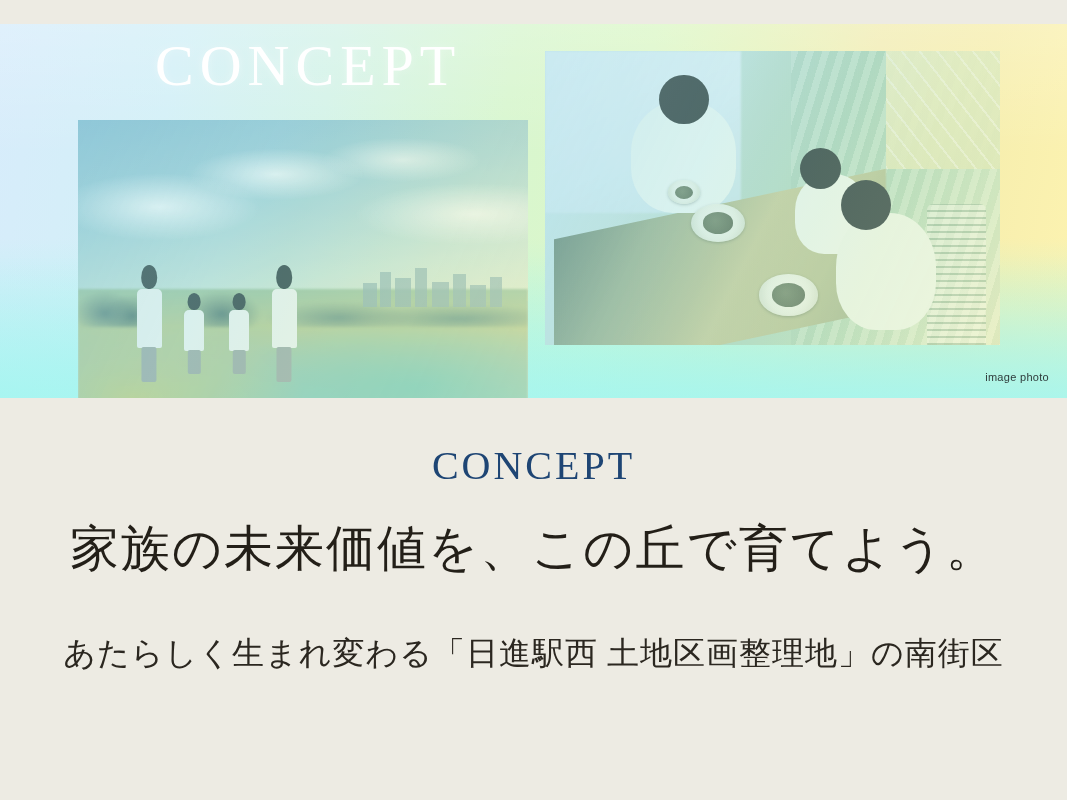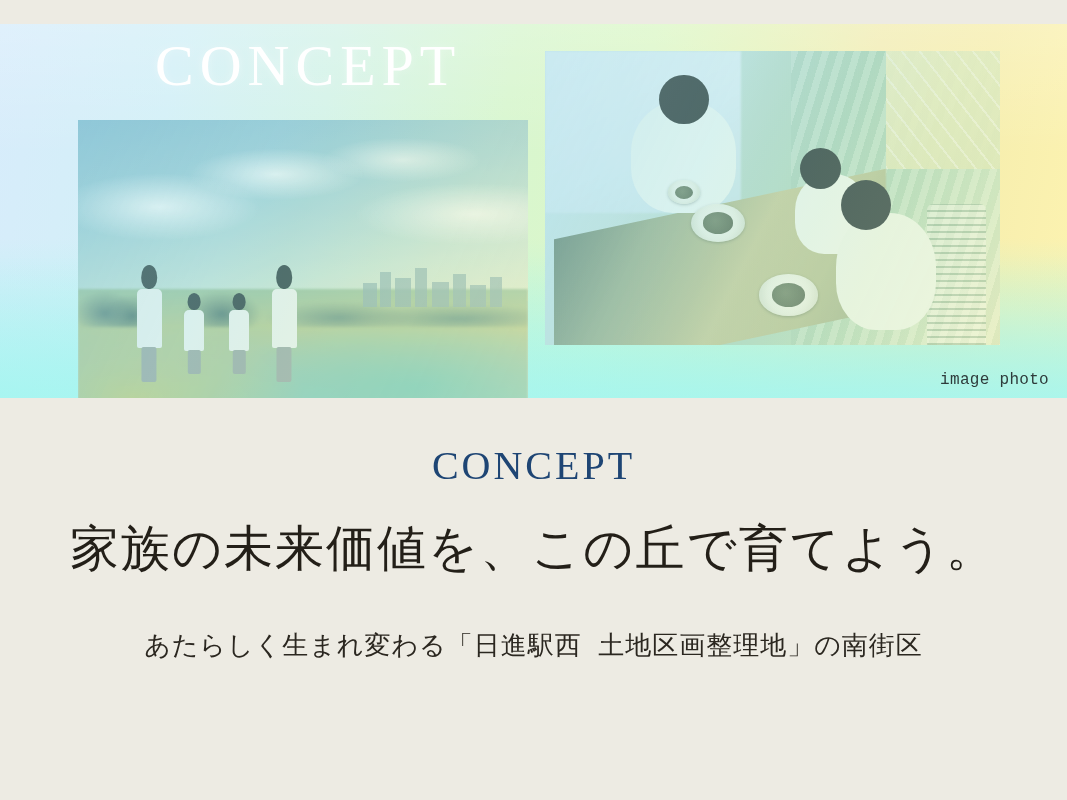--- a/index.html
+++ b/index.html
@@ -200,23 +200,23 @@
     background:linear-gradient(115deg,
       rgba(200,245,255,0.30) 0%,
       rgba(210,250,235,0.22) 45%,
       rgba(245,250,200,0.30) 100%);
     mix-blend-mode:screen;
   }
 
   .image-photo-caption {
     position:absolute;
     right:18px; top:347px;
-    font-size:16px;
+    font-size:11px;
     color:#2e3b3b;
-    font-family:Liberation Mono, monospace;
+    font-family:Liberation Sans, sans-serif;
     letter-spacing:.3px;
     white-space:nowrap;
   }
 
   
   .content {
     position:absolute;
     left:0; top:374px;
     width:1067px; height:426px;
     background:#edebe3;
@@ -236,24 +236,24 @@
     font-size:49px;
     letter-spacing:2px;
     color:#231f18;
     font-family:"Liberation Serif", serif;
     font-weight:400;
     line-height:1.2;
     white-space:nowrap;
   }
   .lead {
     margin-top:42px;
-    font-size:26px;
+    font-size:32px;
     letter-spacing:1px;
     color:#2b2720;
-    font-family:Liberation Mono, monospace;
+    font-family:Liberation Serif, serif;
     line-height:2.0;
     white-space:nowrap;
   }
 </style>
 </head>
 <body>
 
 <div id="page">
 
   <div class="hero">

